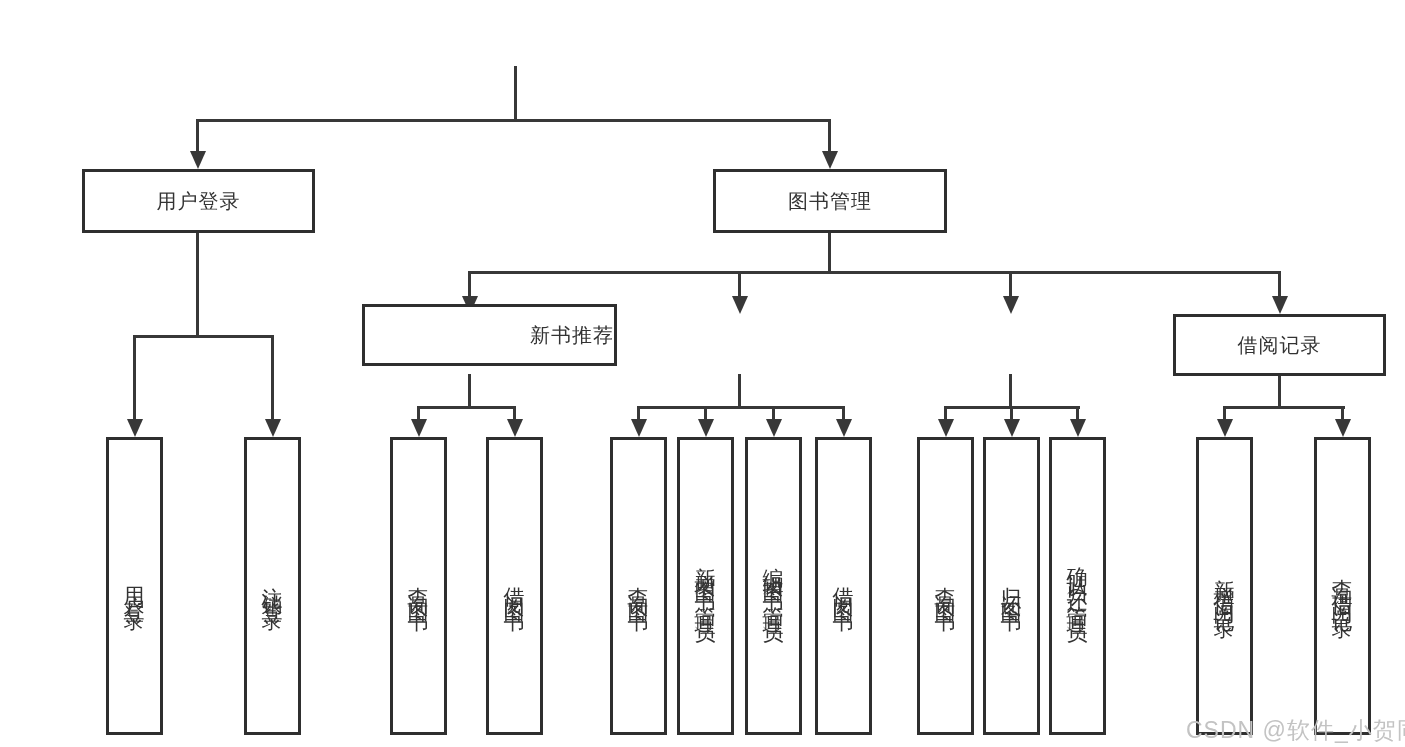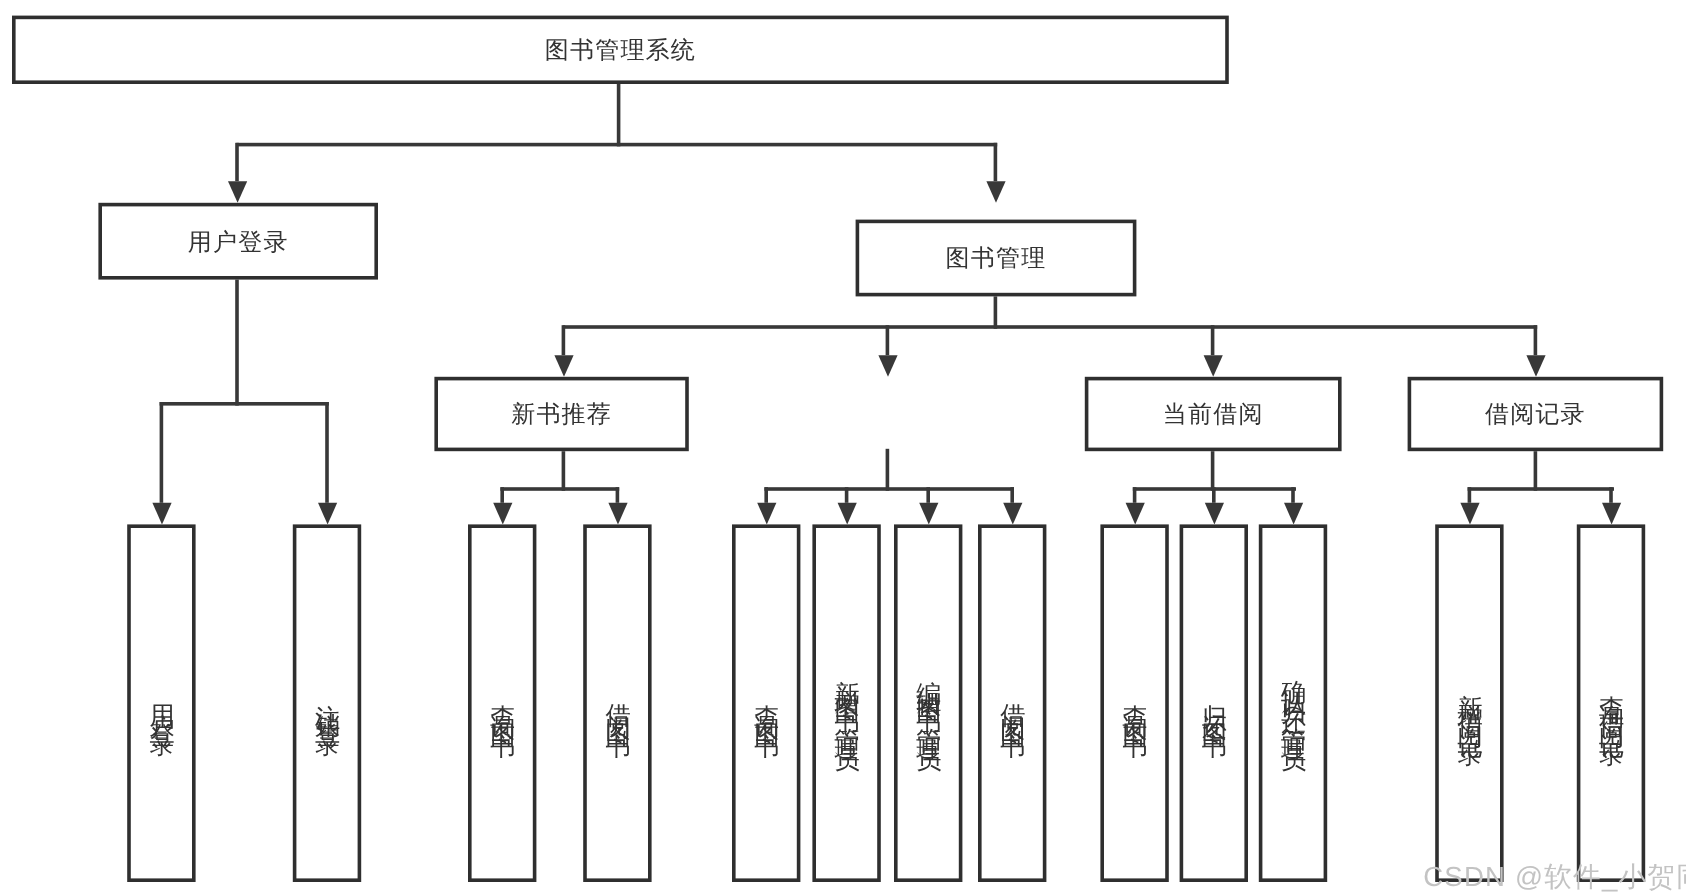--- a/index.html
+++ b/index.html
@@ -63,36 +63,30 @@
     letter-spacing:1px;
     white-space:nowrap;
     z-index:6;
   }
 </style>
 </head>
 <body>
 
 <div class="canvas">
 
-  <div class="box" style="left:10px;top:13px;width:1014px;height:57px;">
-    <span class="lbl">图书管理系统</span>
-  </div>
 
   <div class="box" style="left:82px;top:169px;width:233px;height:64px;">
     <span class="lbl">用户登录</span>
   </div>
-  <div class="box" style="left:713px;top:183px;width:234px;height:64px;">
+  <div class="box" style="left:713px;top:169px;width:234px;height:64px;">
     <span class="lbl">图书管理</span>
   </div>
 
-  <div class="box" style="left:362px;top:314px;width:212px;height:62px;">
+  <div class="box" style="left:362px;top:304px;width:255px;height:62px;justify-content:flex-end;">
     <span class="lbl">新书推荐</span>
-  </div>
-  <div class="box" style="left:904px;top:314px;width:214px;height:62px;">
-    <span class="lbl">当前借阅</span>
   </div>
   <div class="box" style="left:1173px;top:314px;width:213px;height:62px;">
     <span class="lbl">借阅记录</span>
   </div>
 
   <div class="box leaf" style="left:106px;top:437px;width:57px;height:298px;">
     <span class="lbl">用户登录</span>
   </div>
   <div class="box leaf" style="left:244px;top:437px;width:57px;height:298px;">
     <span class="lbl">注销登录</span>

